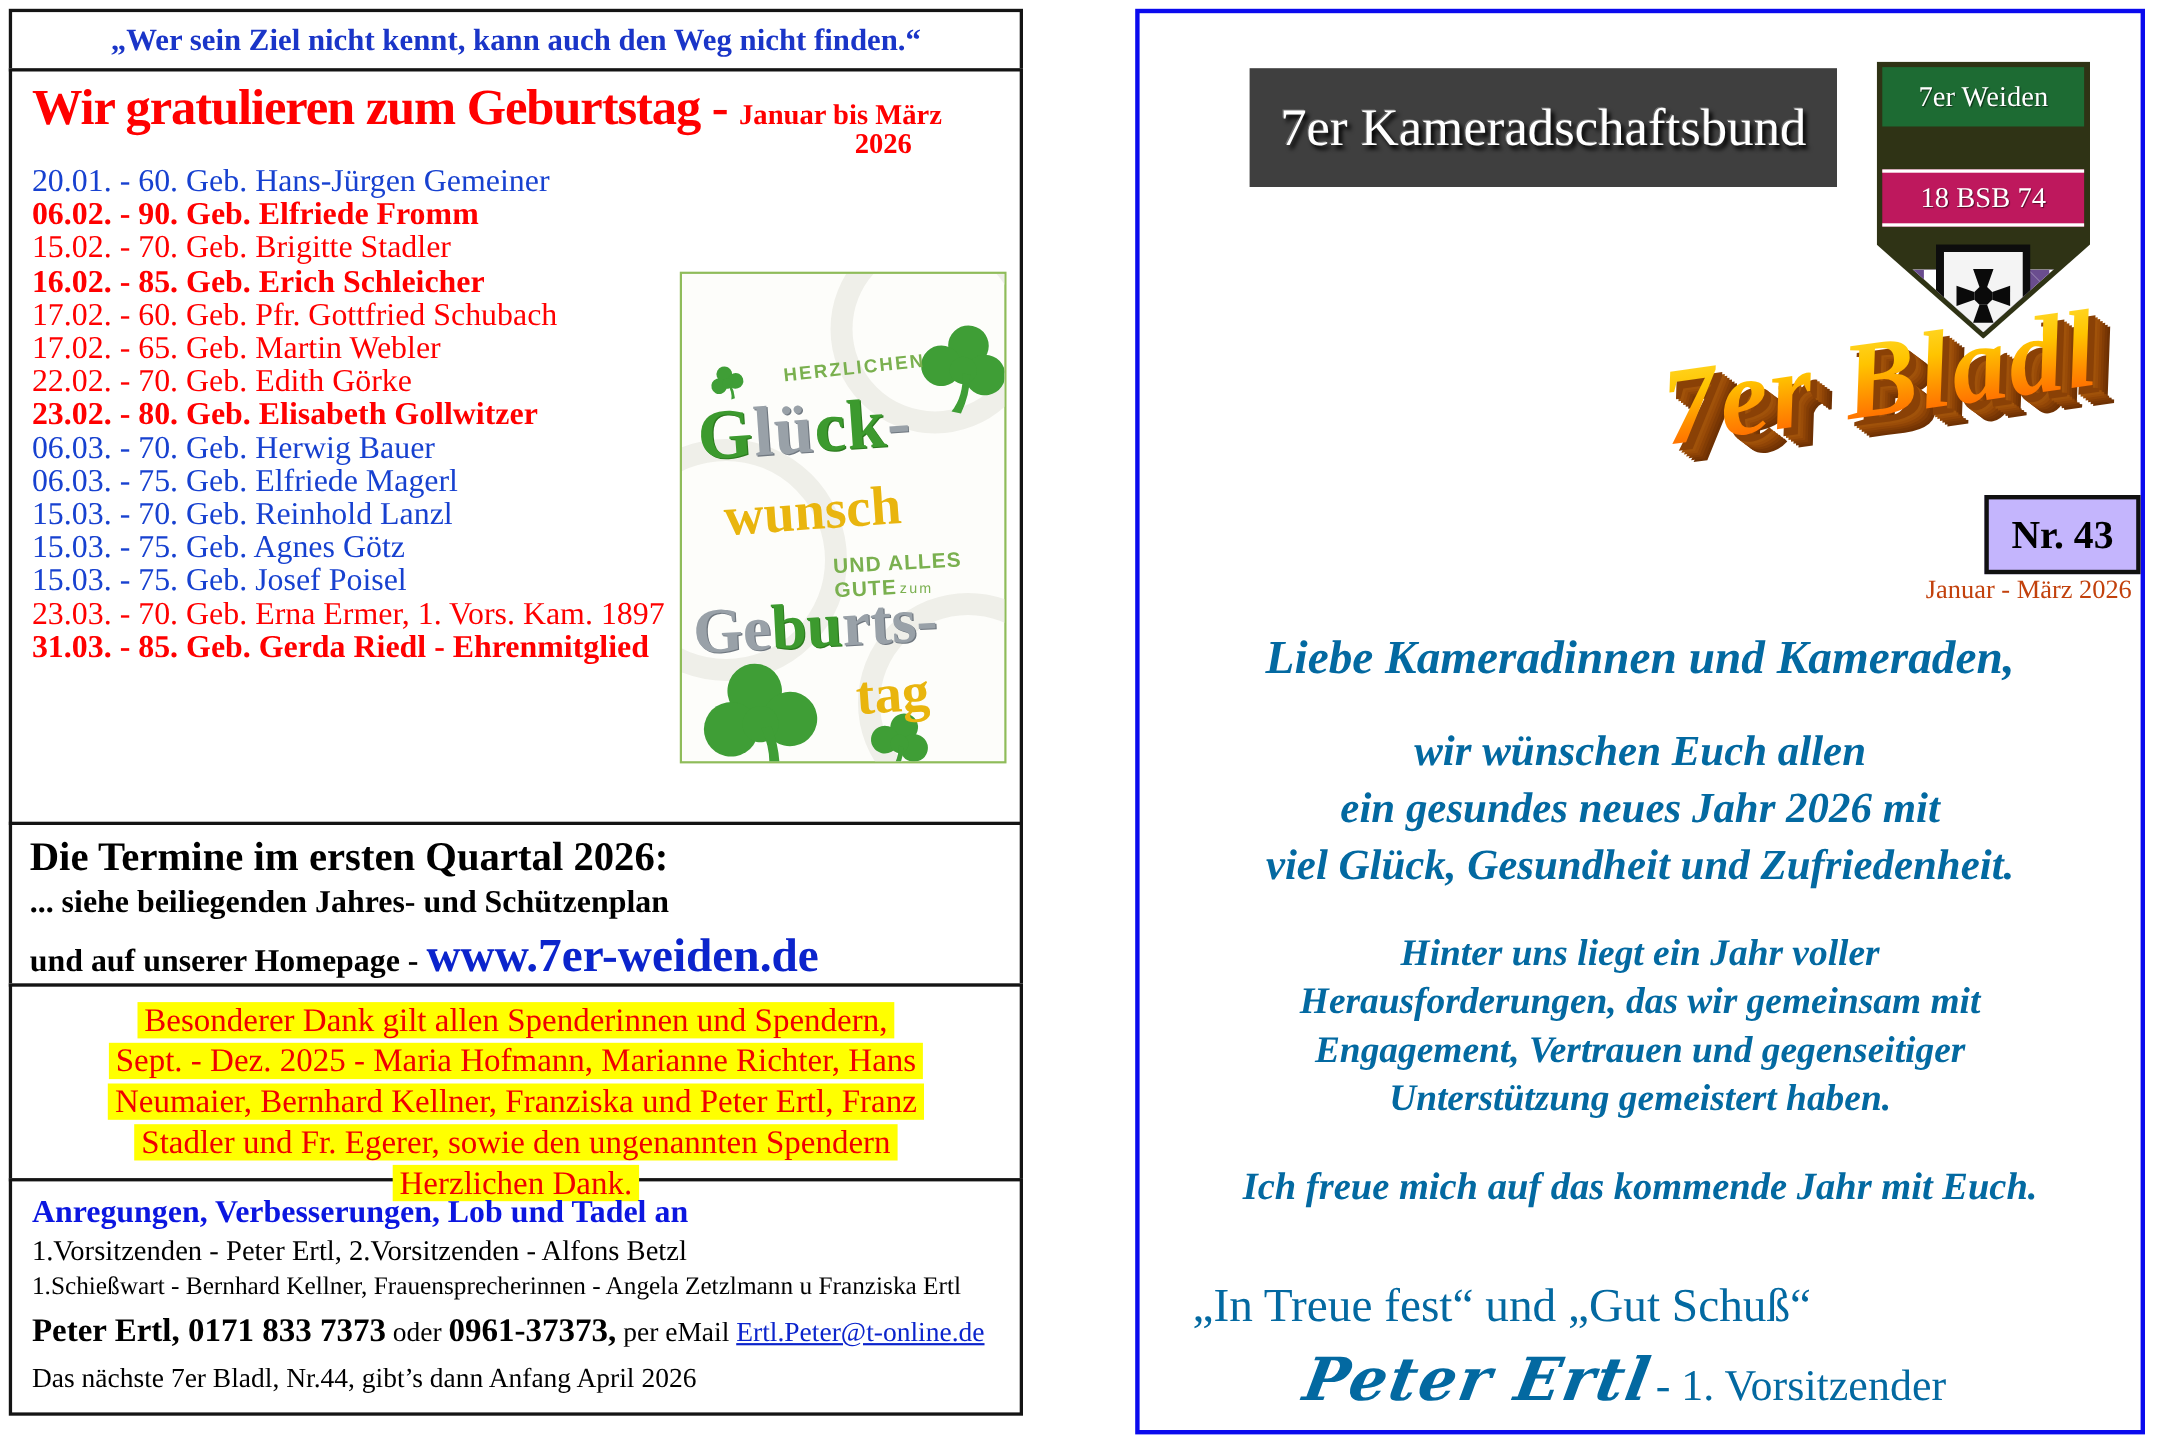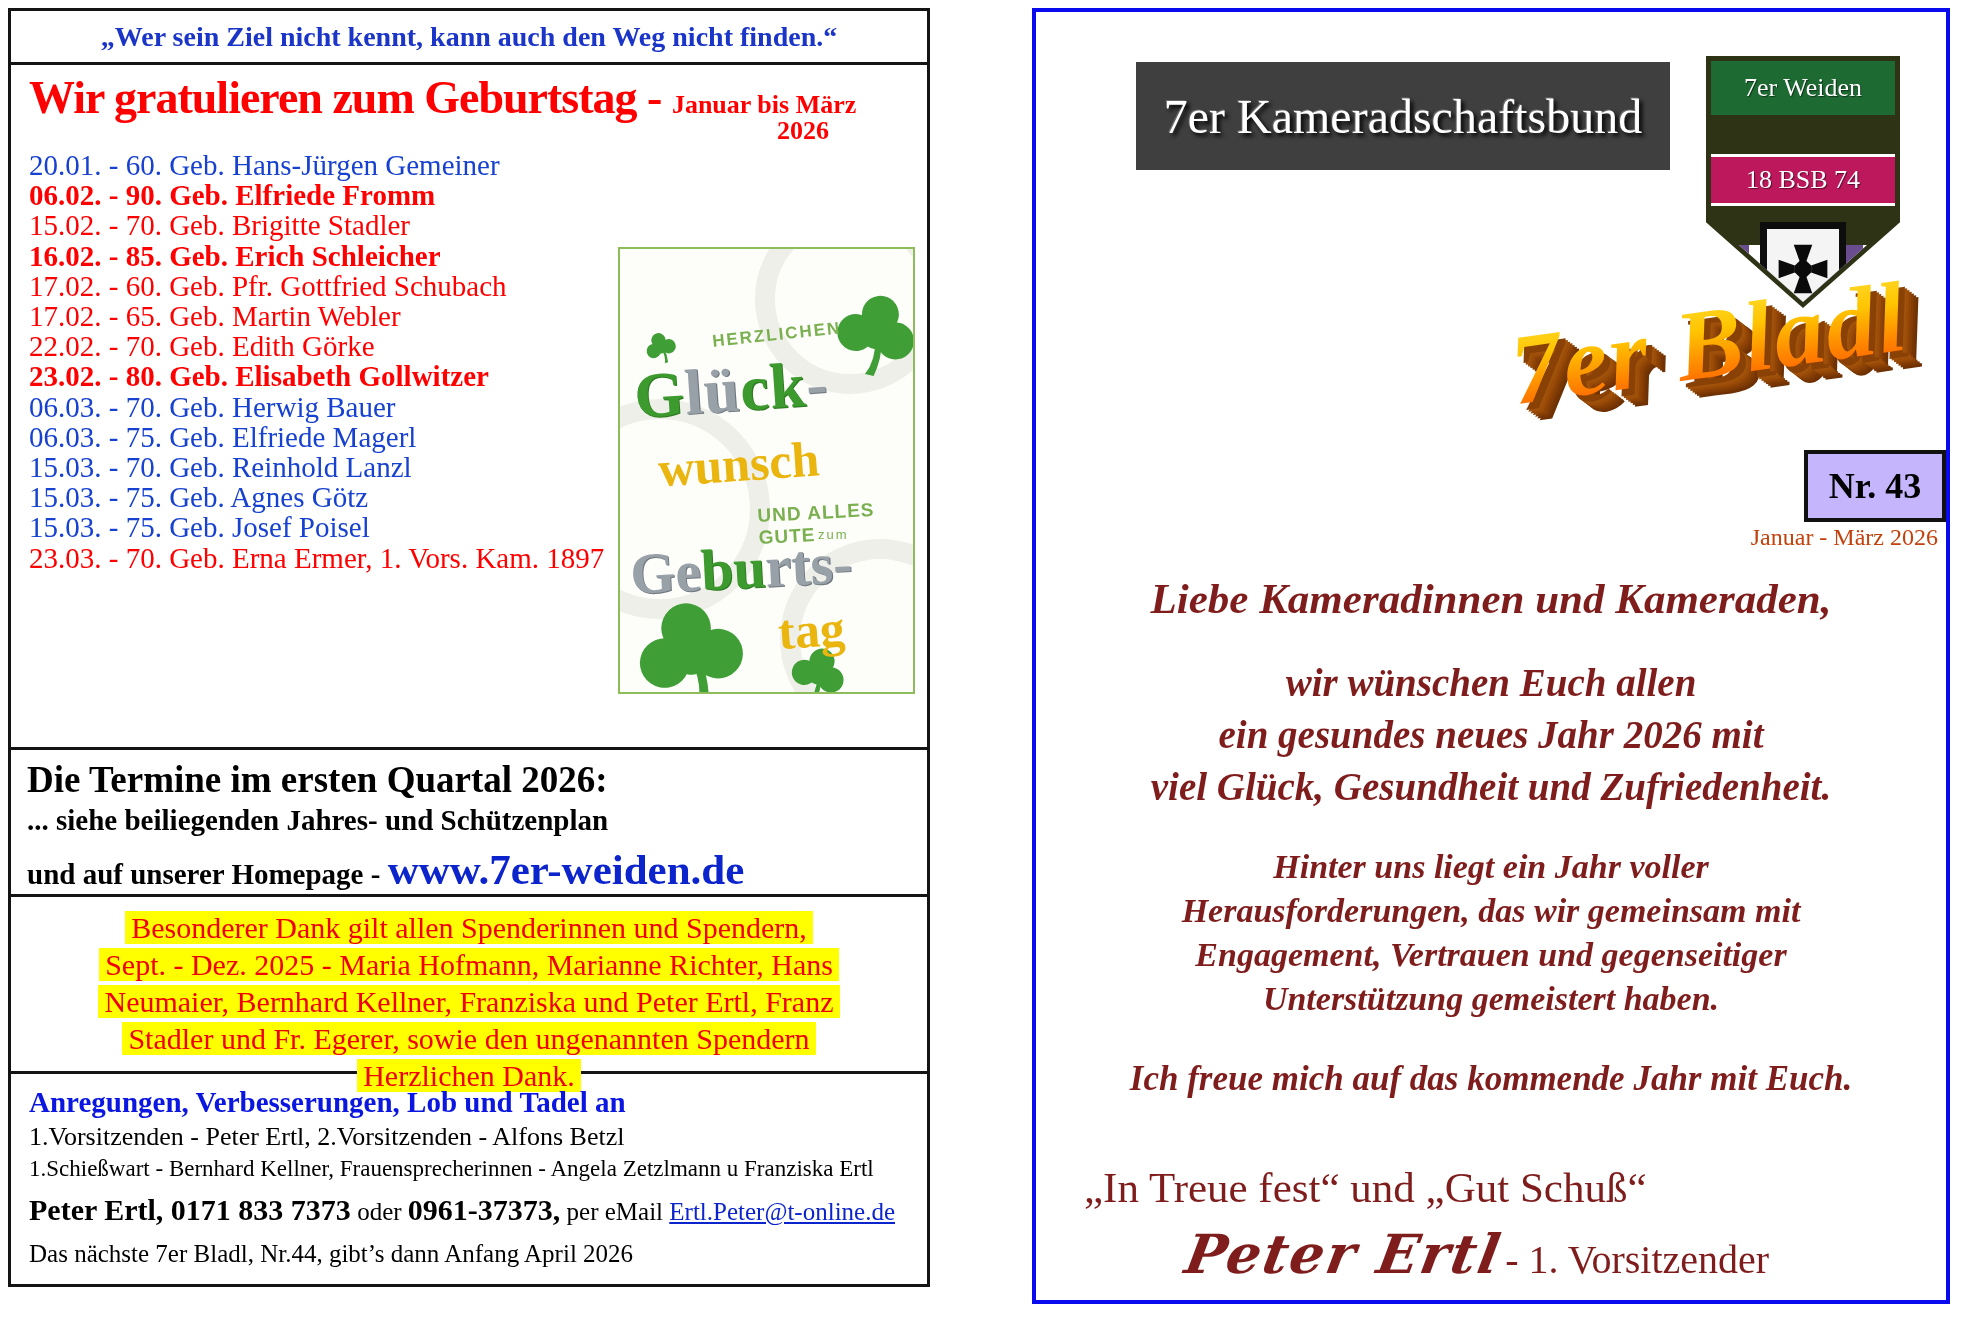--- a/index.html
+++ b/index.html
@@ -123,21 +123,21 @@
     .bladl-face{background:linear-gradient(180deg,#ffe23a 0%,#ffc400 38%,#ff8c00 66%,#ff4d00 100%);
       -webkit-background-clip:text;background-clip:text;color:transparent;}
   }
 
   .issue-box{position:absolute;left:768px;top:438px;width:134px;height:64px;
       border:4px solid #111;background:#c4b5fd;display:flex;align-items:center;justify-content:center;}
   .issue-no{font-weight:bold;font-size:36px;color:#000;}
   .period{position:absolute;left:640px;top:512px;width:262px;text-align:right;
       font-size:24px;color:#c2410c;}
 
-  .greeting{position:absolute;left:0;top:562px;width:100%;color:#7f1d1d;text-align:center;}
+  .greeting{position:absolute;left:0;top:562px;width:100%;color:#0369a1;text-align:center;}
   .g-salutation{font-weight:bold;font-style:italic;font-size:43px;}
   .g-wishes{margin-top:34px;font-weight:bold;font-style:italic;font-size:39px;line-height:52px;}
   .g-review{margin-top:32px;font-weight:bold;font-style:italic;font-size:34px;line-height:44px;}
   .g-closing{margin-top:38px;font-weight:bold;font-style:italic;font-size:35px;}
   .g-motto{margin-top:64px;text-align:left;padding-left:48px;font-size:43px;}
   .g-sign{margin-top:10px;text-align:left;padding-left:150px;}
   .g-sign-name{font-style:italic;font-weight:bold;font-size:54px;letter-spacing:2px;
       display:inline-block;transform:skewX(-10deg);font-family:"DejaVu Serif",serif;}
   .g-sign-role{font-size:40px;}
   .hidden-defs{position:absolute;width:0;height:0;overflow:hidden;}
@@ -185,20 +185,21 @@
           <div class="bday red">17.02. - 60. Geb.  Pfr. Gottfried Schubach</div>
           <div class="bday red">17.02. - 65. Geb.  Martin Webler</div>
           <div class="bday red">22.02. - 70. Geb.  Edith Görke</div>
           <div class="bday red-bold">23.02. - 80. Geb.  Elisabeth Gollwitzer</div>
           <div class="bday blue">06.03. - 70. Geb.  Herwig Bauer</div>
           <div class="bday blue">06.03. - 75. Geb.  Elfriede Magerl</div>
           <div class="bday blue">15.03. - 70. Geb.  Reinhold Lanzl</div>
           <div class="bday blue">15.03. - 75. Geb.  Agnes Götz</div>
           <div class="bday blue">15.03. - 75. Geb.  Josef Poisel</div>
           <div class="bday red">23.03. - 70. Geb.  Erna Ermer, 1. Vors. Kam. 1897</div>
+          <div class="bday red-bold">31.03. - 85. Geb.  Gerda Riedl - Ehrenmitglied</div>
         </div>
 
       <div class="card">
         <div class="wm wm1"></div>
         <div class="wm wm2"></div>
         <div class="wm wm3"></div>
         <svg class="clover clover-sm1" viewBox="0 0 100 100">
             <use href="#clover-shape" fill="currentColor"></use>
           </svg>
         <svg class="clover clover-big-tr" viewBox="0 0 100 100">

